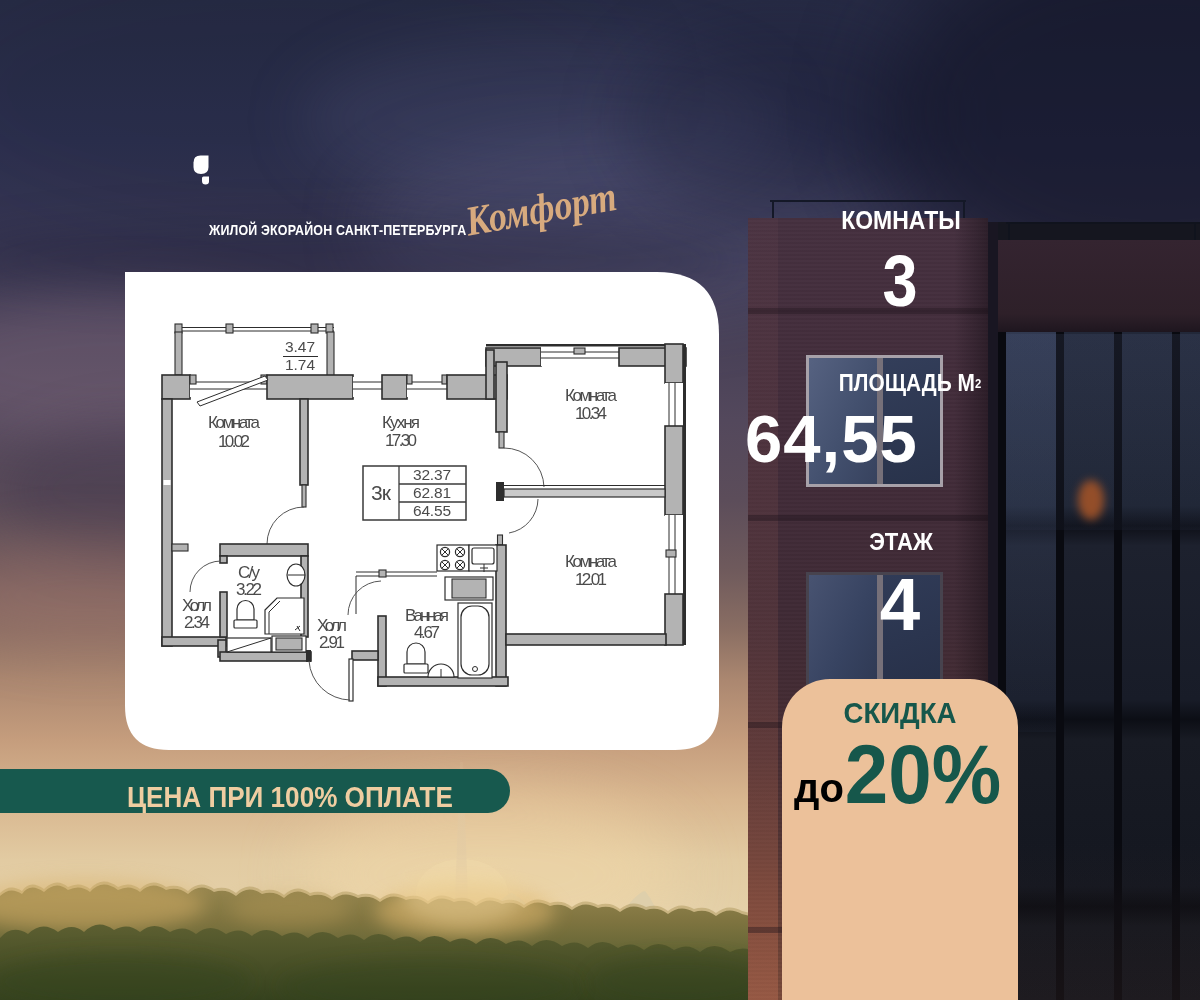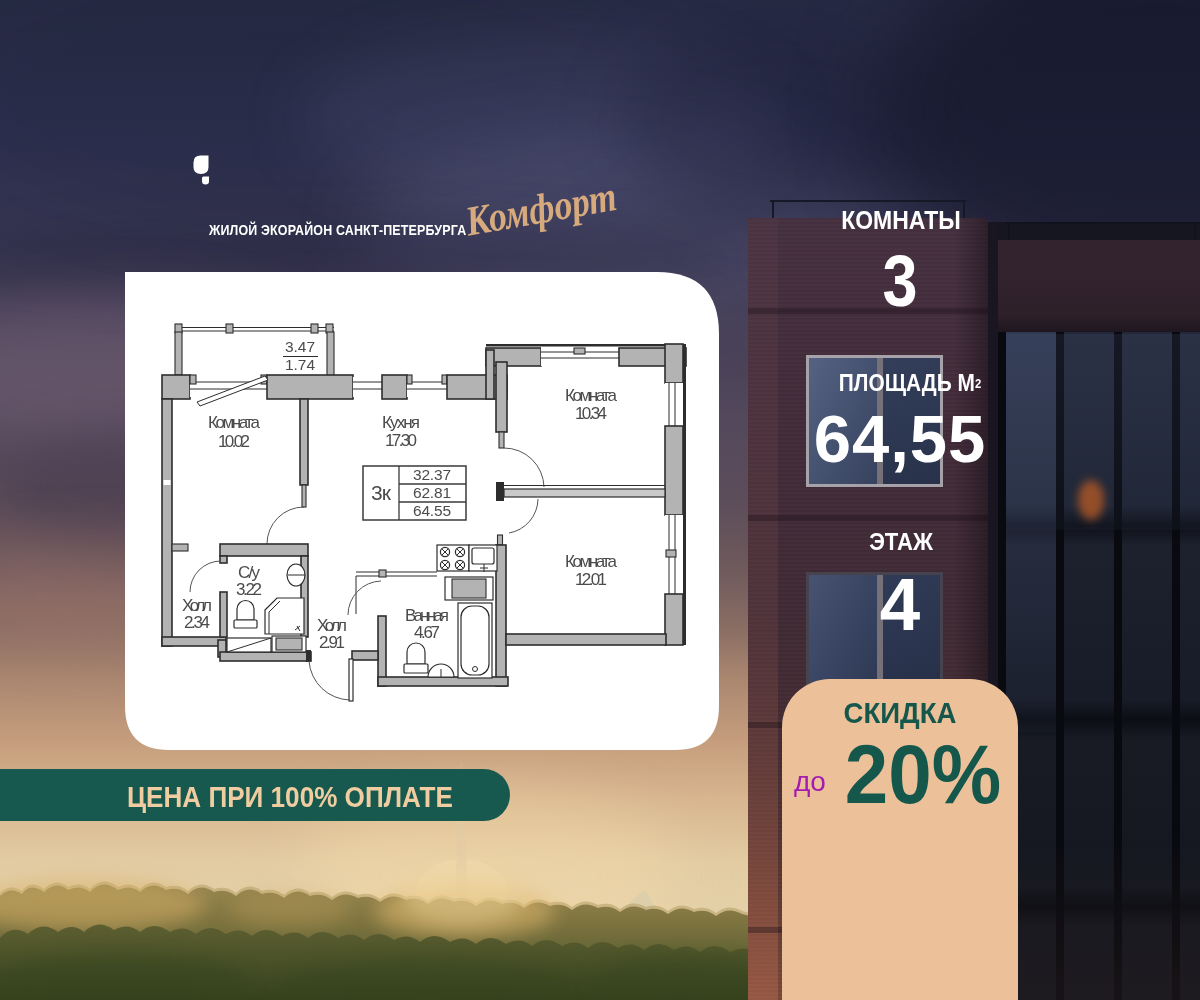--- a/index.html
+++ b/index.html
@@ -390,32 +390,32 @@
     <text class="t" x="427" y="621" textLength="44">Ванная</text>
     <text class="t" x="427" y="638" textLength="26">4.67</text>
   </svg>
 
   <div class="abs" style="left:760px;top:206px;width:282px;text-align:center;color:#fff;font-size:25px;font-weight:700;transform:scaleX(0.92);transform-origin:50% 50%;white-space:nowrap;">КОМНАТЫ</div>
 
   <div class="abs" style="left:760px;top:240px;width:280px;text-align:center;color:#fff;font-size:72px;font-weight:700;transform:scaleX(0.875);transform-origin:50% 50%;">3</div>
 
   <div class="abs" style="left:760px;top:369px;width:282px;text-align:center;color:#fff;font-size:24px;font-weight:700;white-space:nowrap;transform:translateX(9px) scaleX(0.87);transform-origin:50% 50%;">ПЛОЩАДЬ М<span style="font-size:13px;vertical-align:3px;">2</span></div>
 
-  <div class="abs" style="left:745px;top:400px;width:310px;text-align:center;color:#fff;font-size:67px;font-weight:700;letter-spacing:1px;">64,55</div>
+  <div class="abs" style="left:745px;top:400px;width:310px;color:#fff;font-size:67px;font-weight:700;letter-spacing:1px;">64,55</div>
 
   <div class="abs" style="left:760px;top:529px;width:282px;text-align:center;color:#fff;font-size:23.5px;font-weight:700;transform:scaleX(0.94);transform-origin:50% 50%;white-space:nowrap;">ЭТАЖ</div>
 
   <div class="abs" style="left:760px;top:561px;width:280px;text-align:center;color:#fff;font-size:75px;font-weight:700;transform:scaleX(0.97);transform-origin:50% 50%;">4</div>
 
   <div class="abs" id="skidka" style="left:782px;top:679px;width:236px;height:321px;background:#ecc19a;border-radius:48px 48px 0 0;">
 
     <div class="abs" style="left:0;top:17px;width:236px;text-align:center;color:#16574b;font-size:30px;font-weight:700;transform:scaleX(0.92);transform-origin:50% 50%;">СКИДКА</div>
 
-    <div class="abs" style="left:12px;top:87px;width:60px;color:#a21caf;font-size:28px;font-weight:400;">до</div>
+    <div class="abs" style="left:12px;top:87px;width:60px;color:#000000;font-size:40px;font-weight:700;">до</div>
 
     <div class="abs" style="left:52px;top:47px;width:178px;text-align:center;color:#16574b;font-size:84px;font-weight:700;transform:scaleX(0.93);transform-origin:50% 50%;">20%</div>
   </div>
 
-  <div class="abs" id="banner" style="left:0;top:769px;width:510px;height:52px;background:#17594e;border-radius:0 30px 30px 0;">
+  <div class="abs" id="banner" style="left:0;top:769px;width:510px;height:44px;background:#17594e;border-radius:0 30px 30px 0;">
     <div class="abs" style="left:127px;top:12px;color:#efcda1;font-size:29px;font-weight:700;white-space:nowrap;transform:scaleX(0.90);transform-origin:0 0;">ЦЕНА ПРИ 100% ОПЛАТЕ</div>
   </div>
 
 </div>
 
 </body></html>

